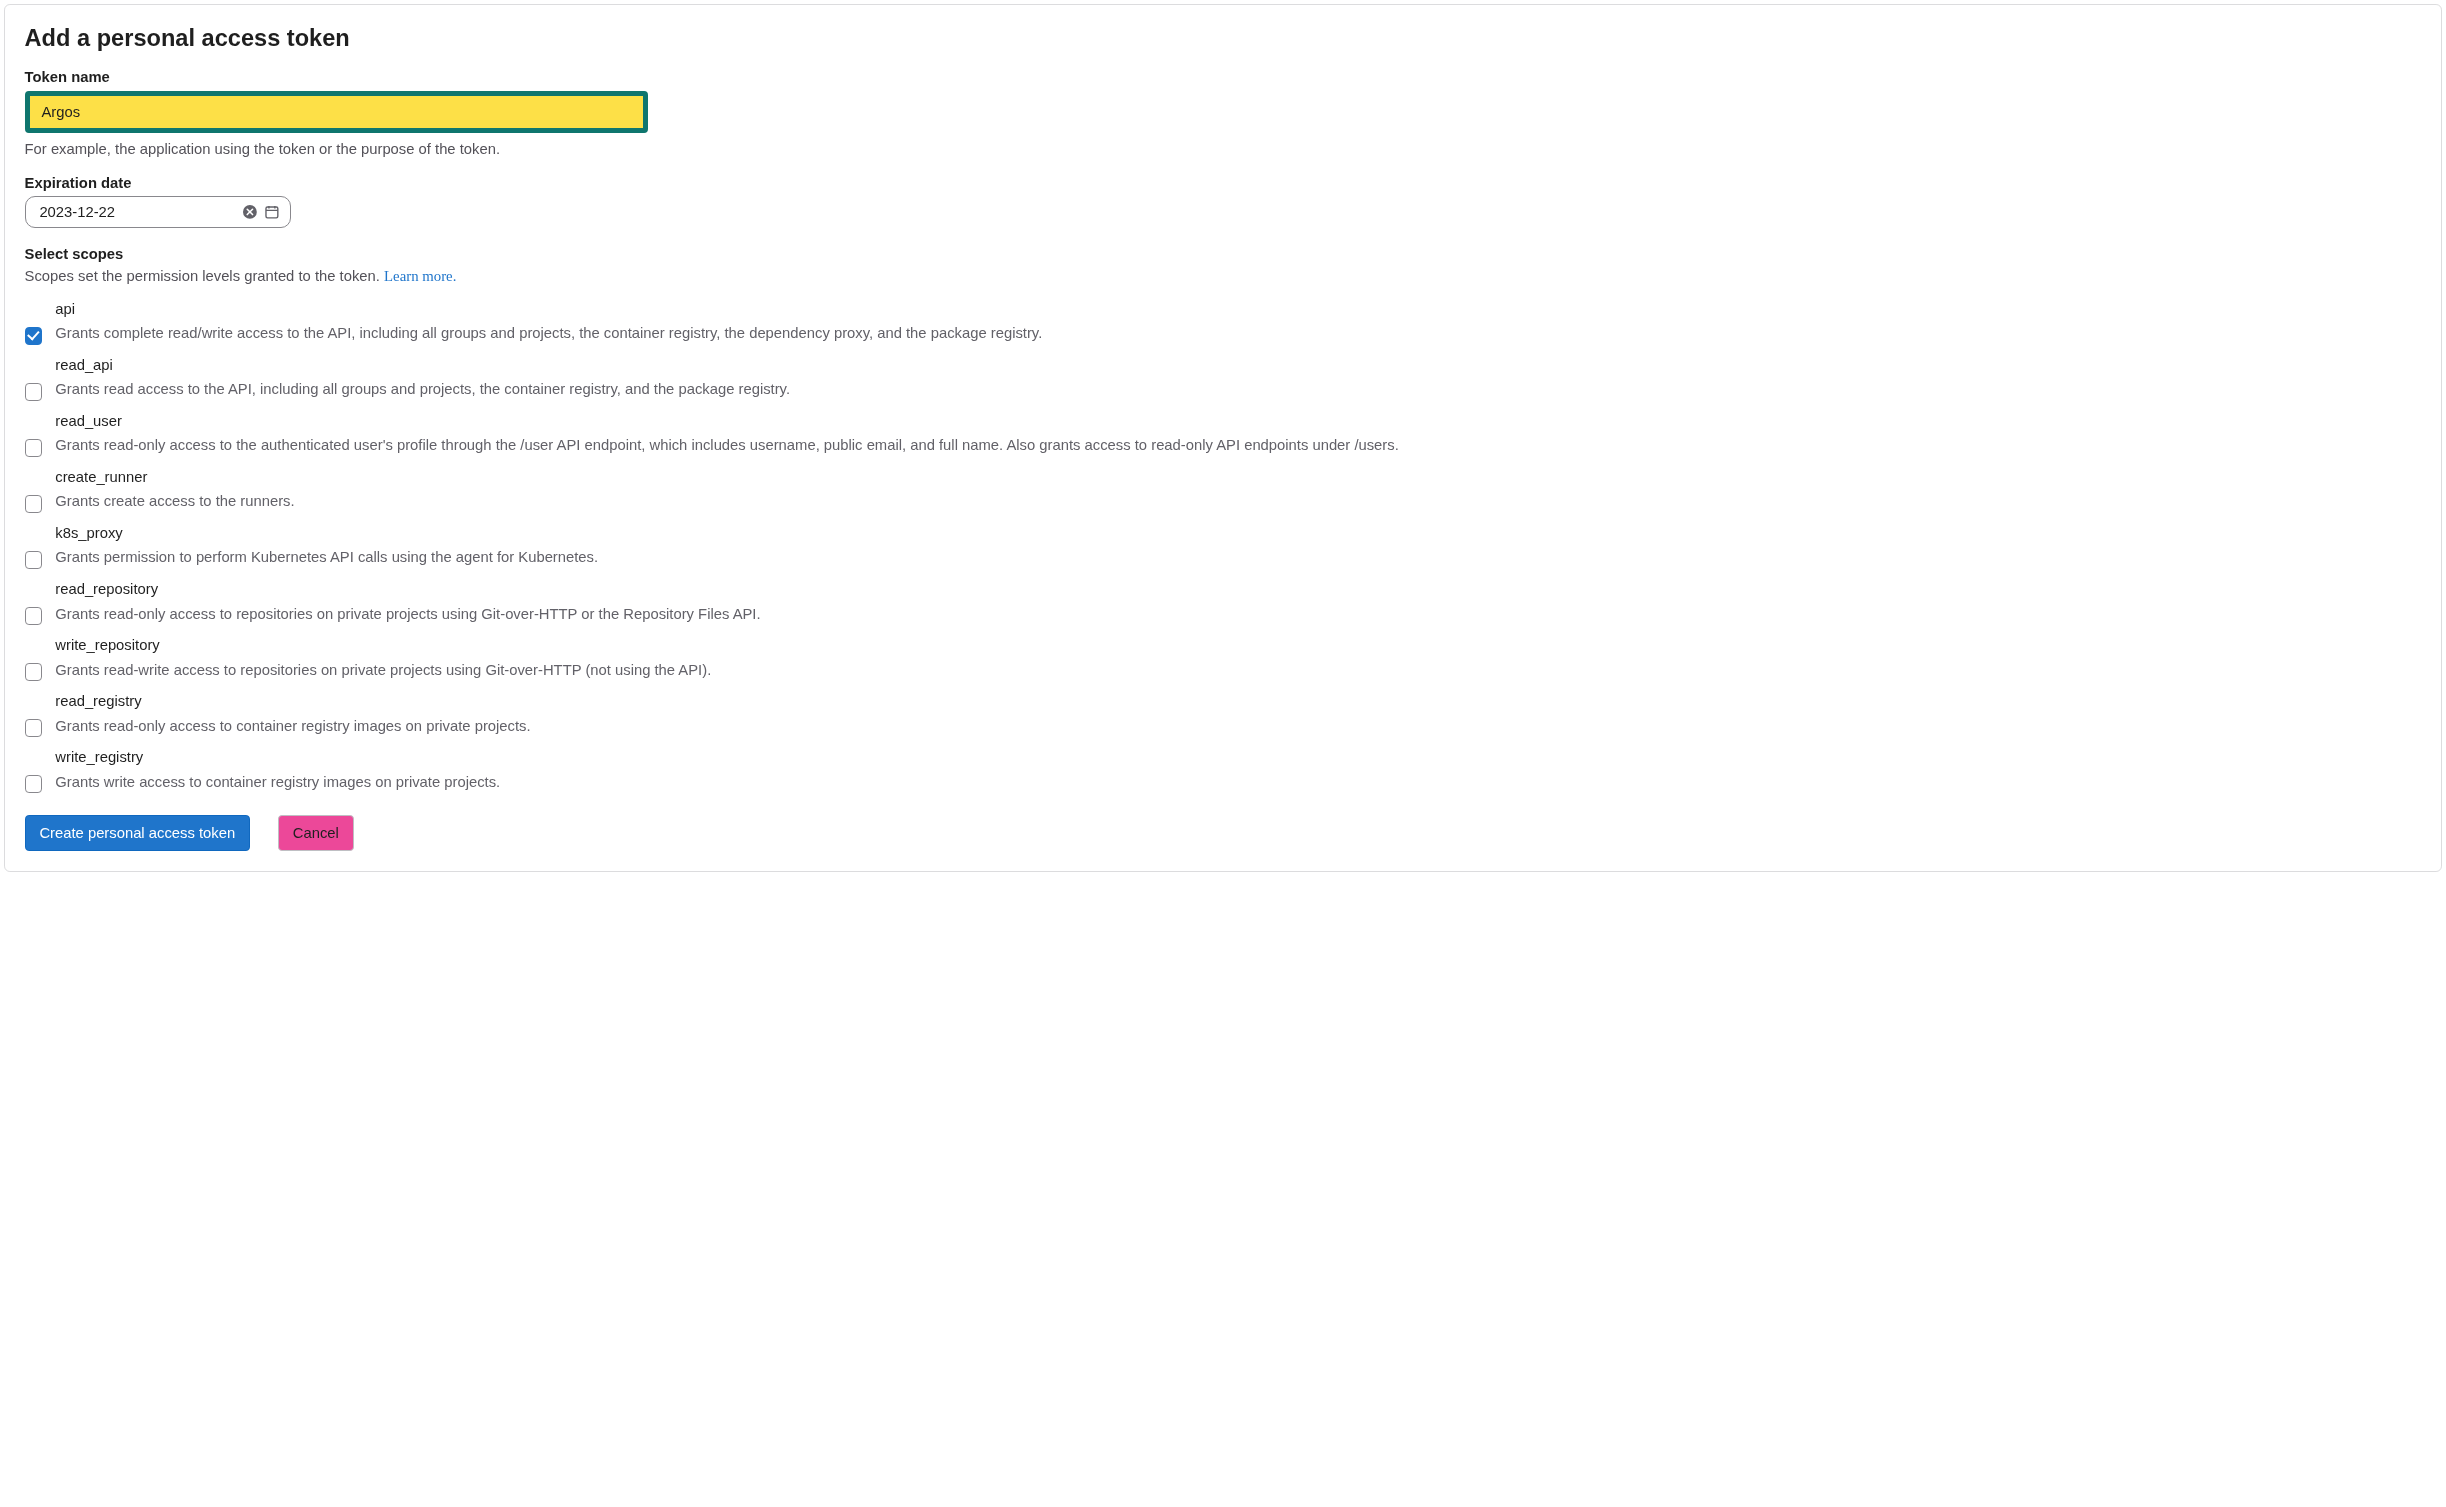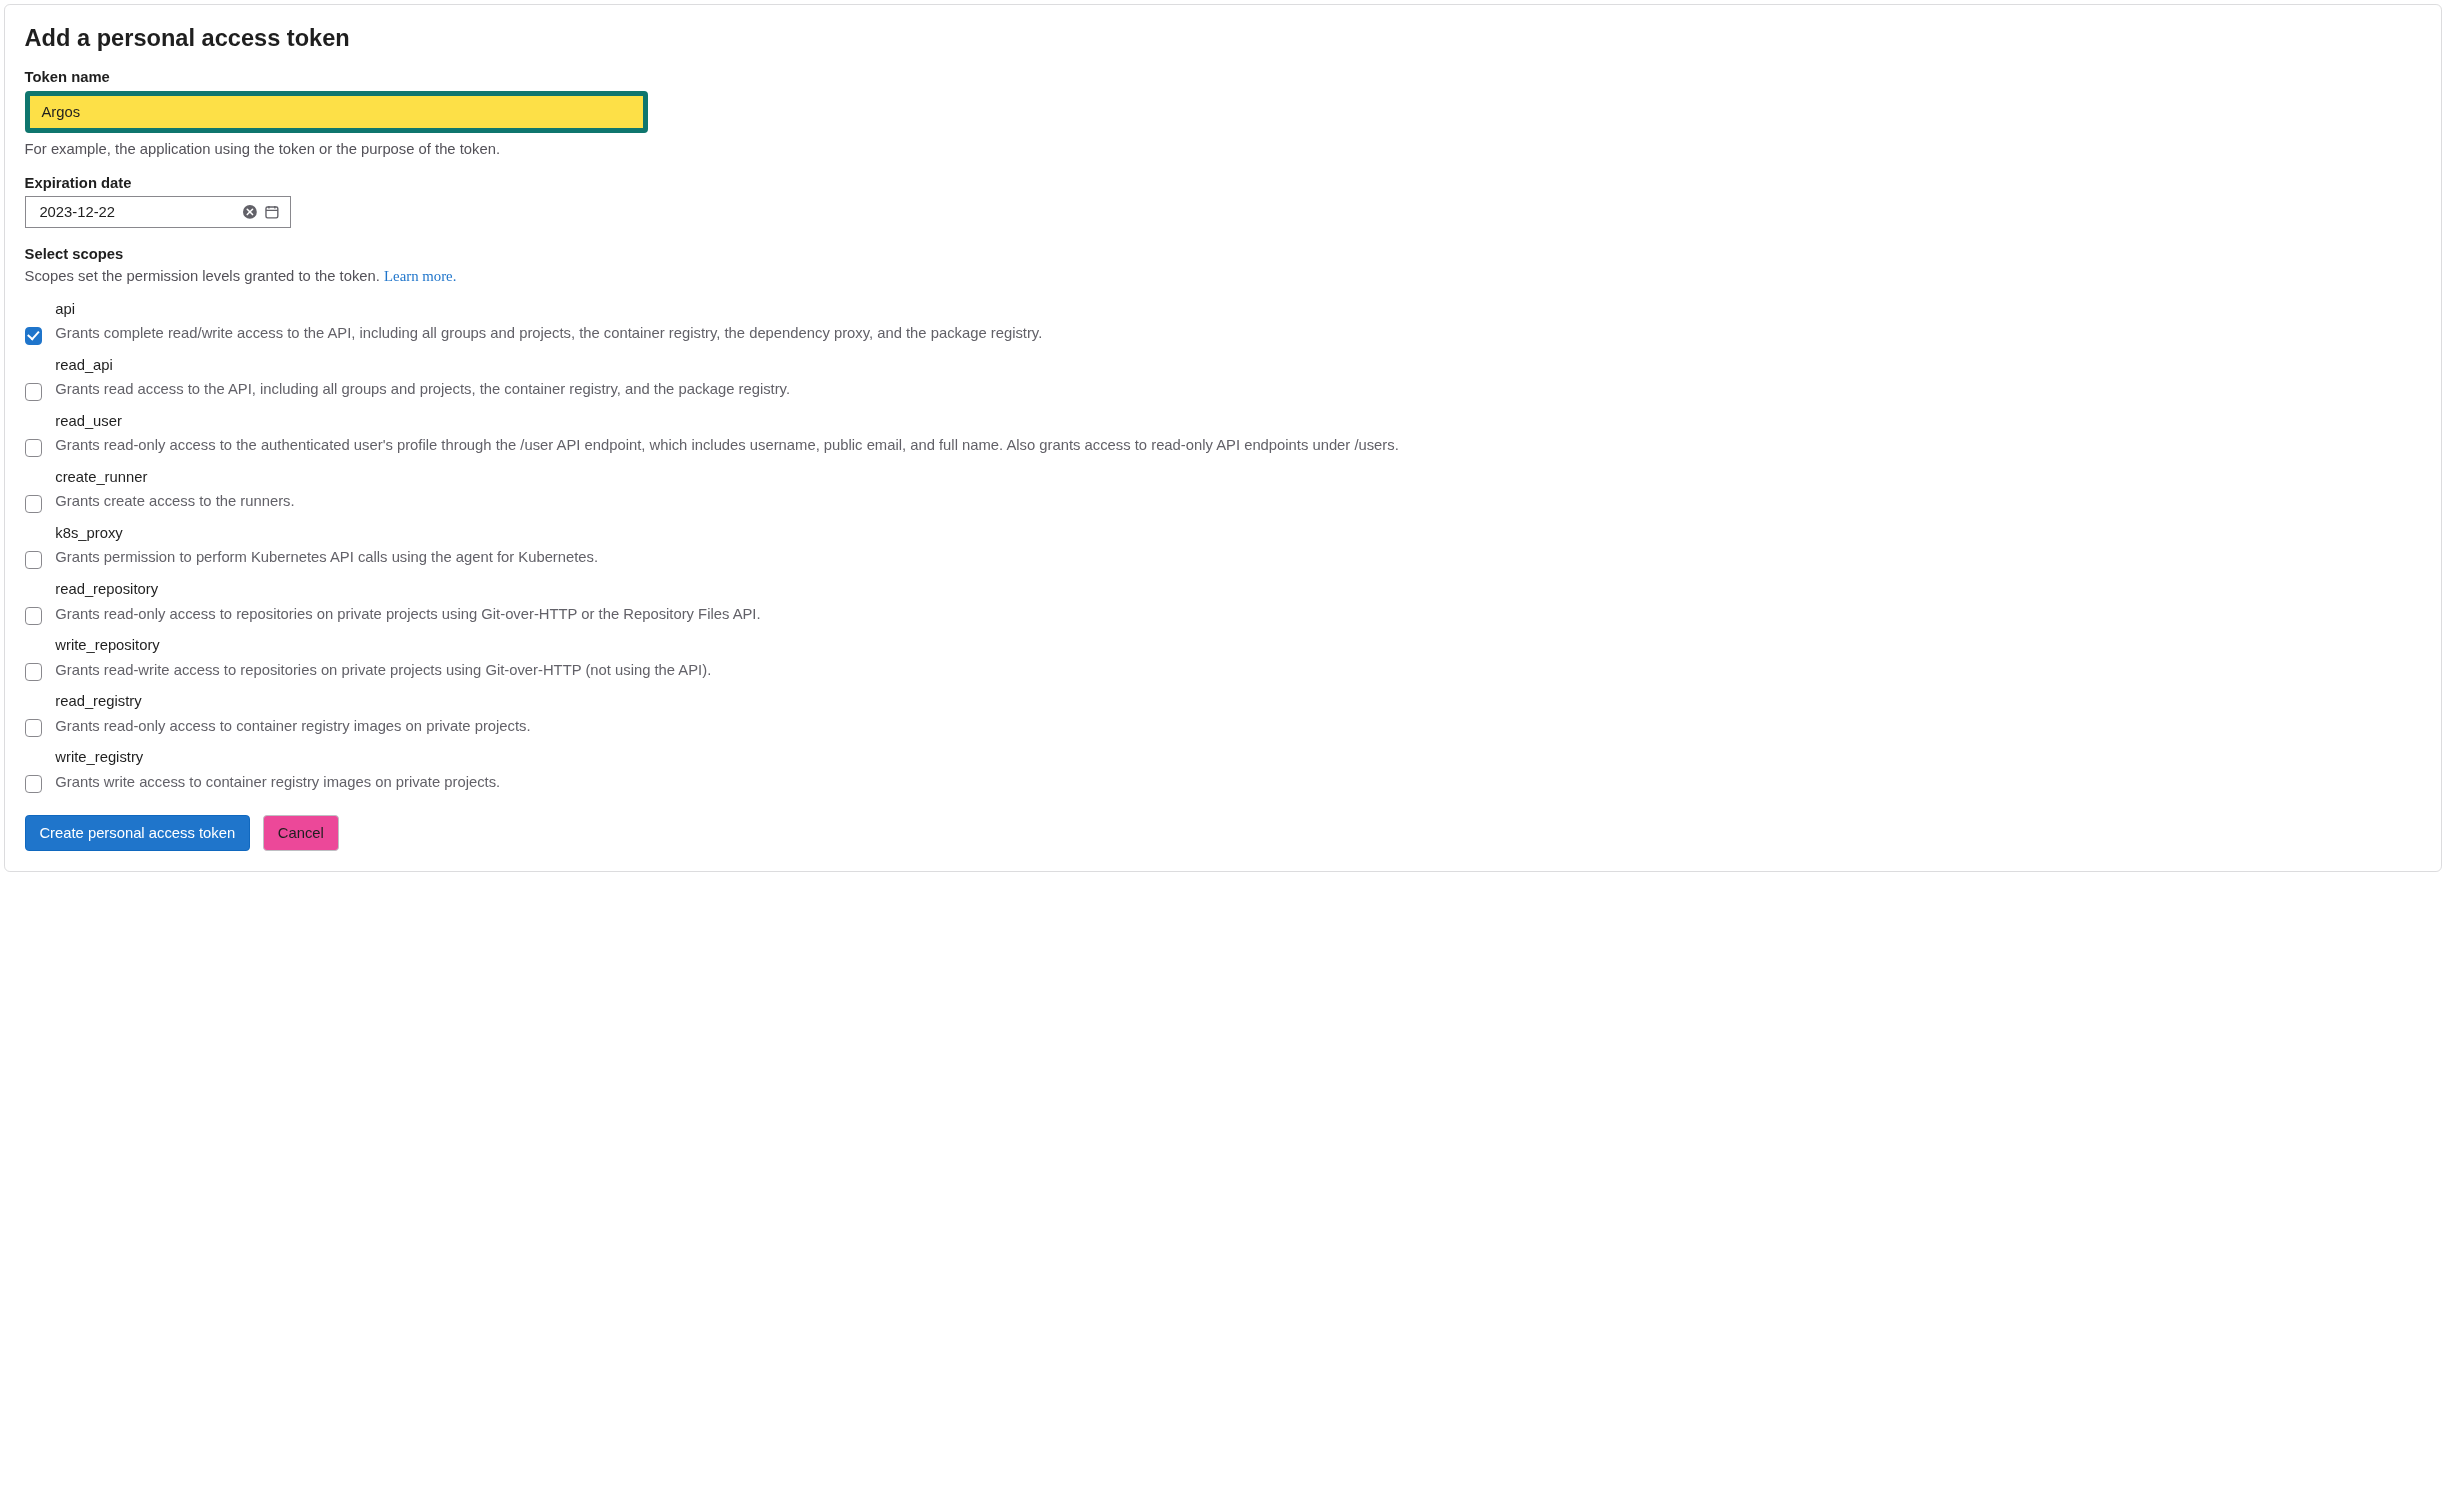--- a/index.html
+++ b/index.html
@@ -43,21 +43,21 @@
     color: #535158;
     margin-top: 7.9px;
   }
   .section {
     margin-top: 17.7px;
   }
   .date-wrapper {
     display: inline-flex;
     align-items: center;
     border: 1px solid #89888d;
-    border-radius: 0;
+    border-radius: 10px;
     padding: 5.9px 9.9px 5.9px 11.8px;
     width: 266px;
     background: #fff;
   }
   .date-wrapper input {
     border: none;
     outline: none;
     font-size: 14.8px;
     flex: 1;
     font-family: inherit;
@@ -122,21 +122,21 @@
   }
   .scope-desc {
     font-size: 14.8px;
     color: #626168;
     line-height: 1.45;
     margin-top: 4px;
   }
   .button-row {
     margin-top: 21.7px;
     display: flex;
-    gap: 13px;
+    gap: 28px;
     align-items: flex-end;
   }
   .btn {
     font-size: 14.8px;
     padding: 8.9px 13.8px;
     border-radius: 3.9px;
     cursor: pointer;
     font-family: inherit;
     line-height: 1.1;
   }

